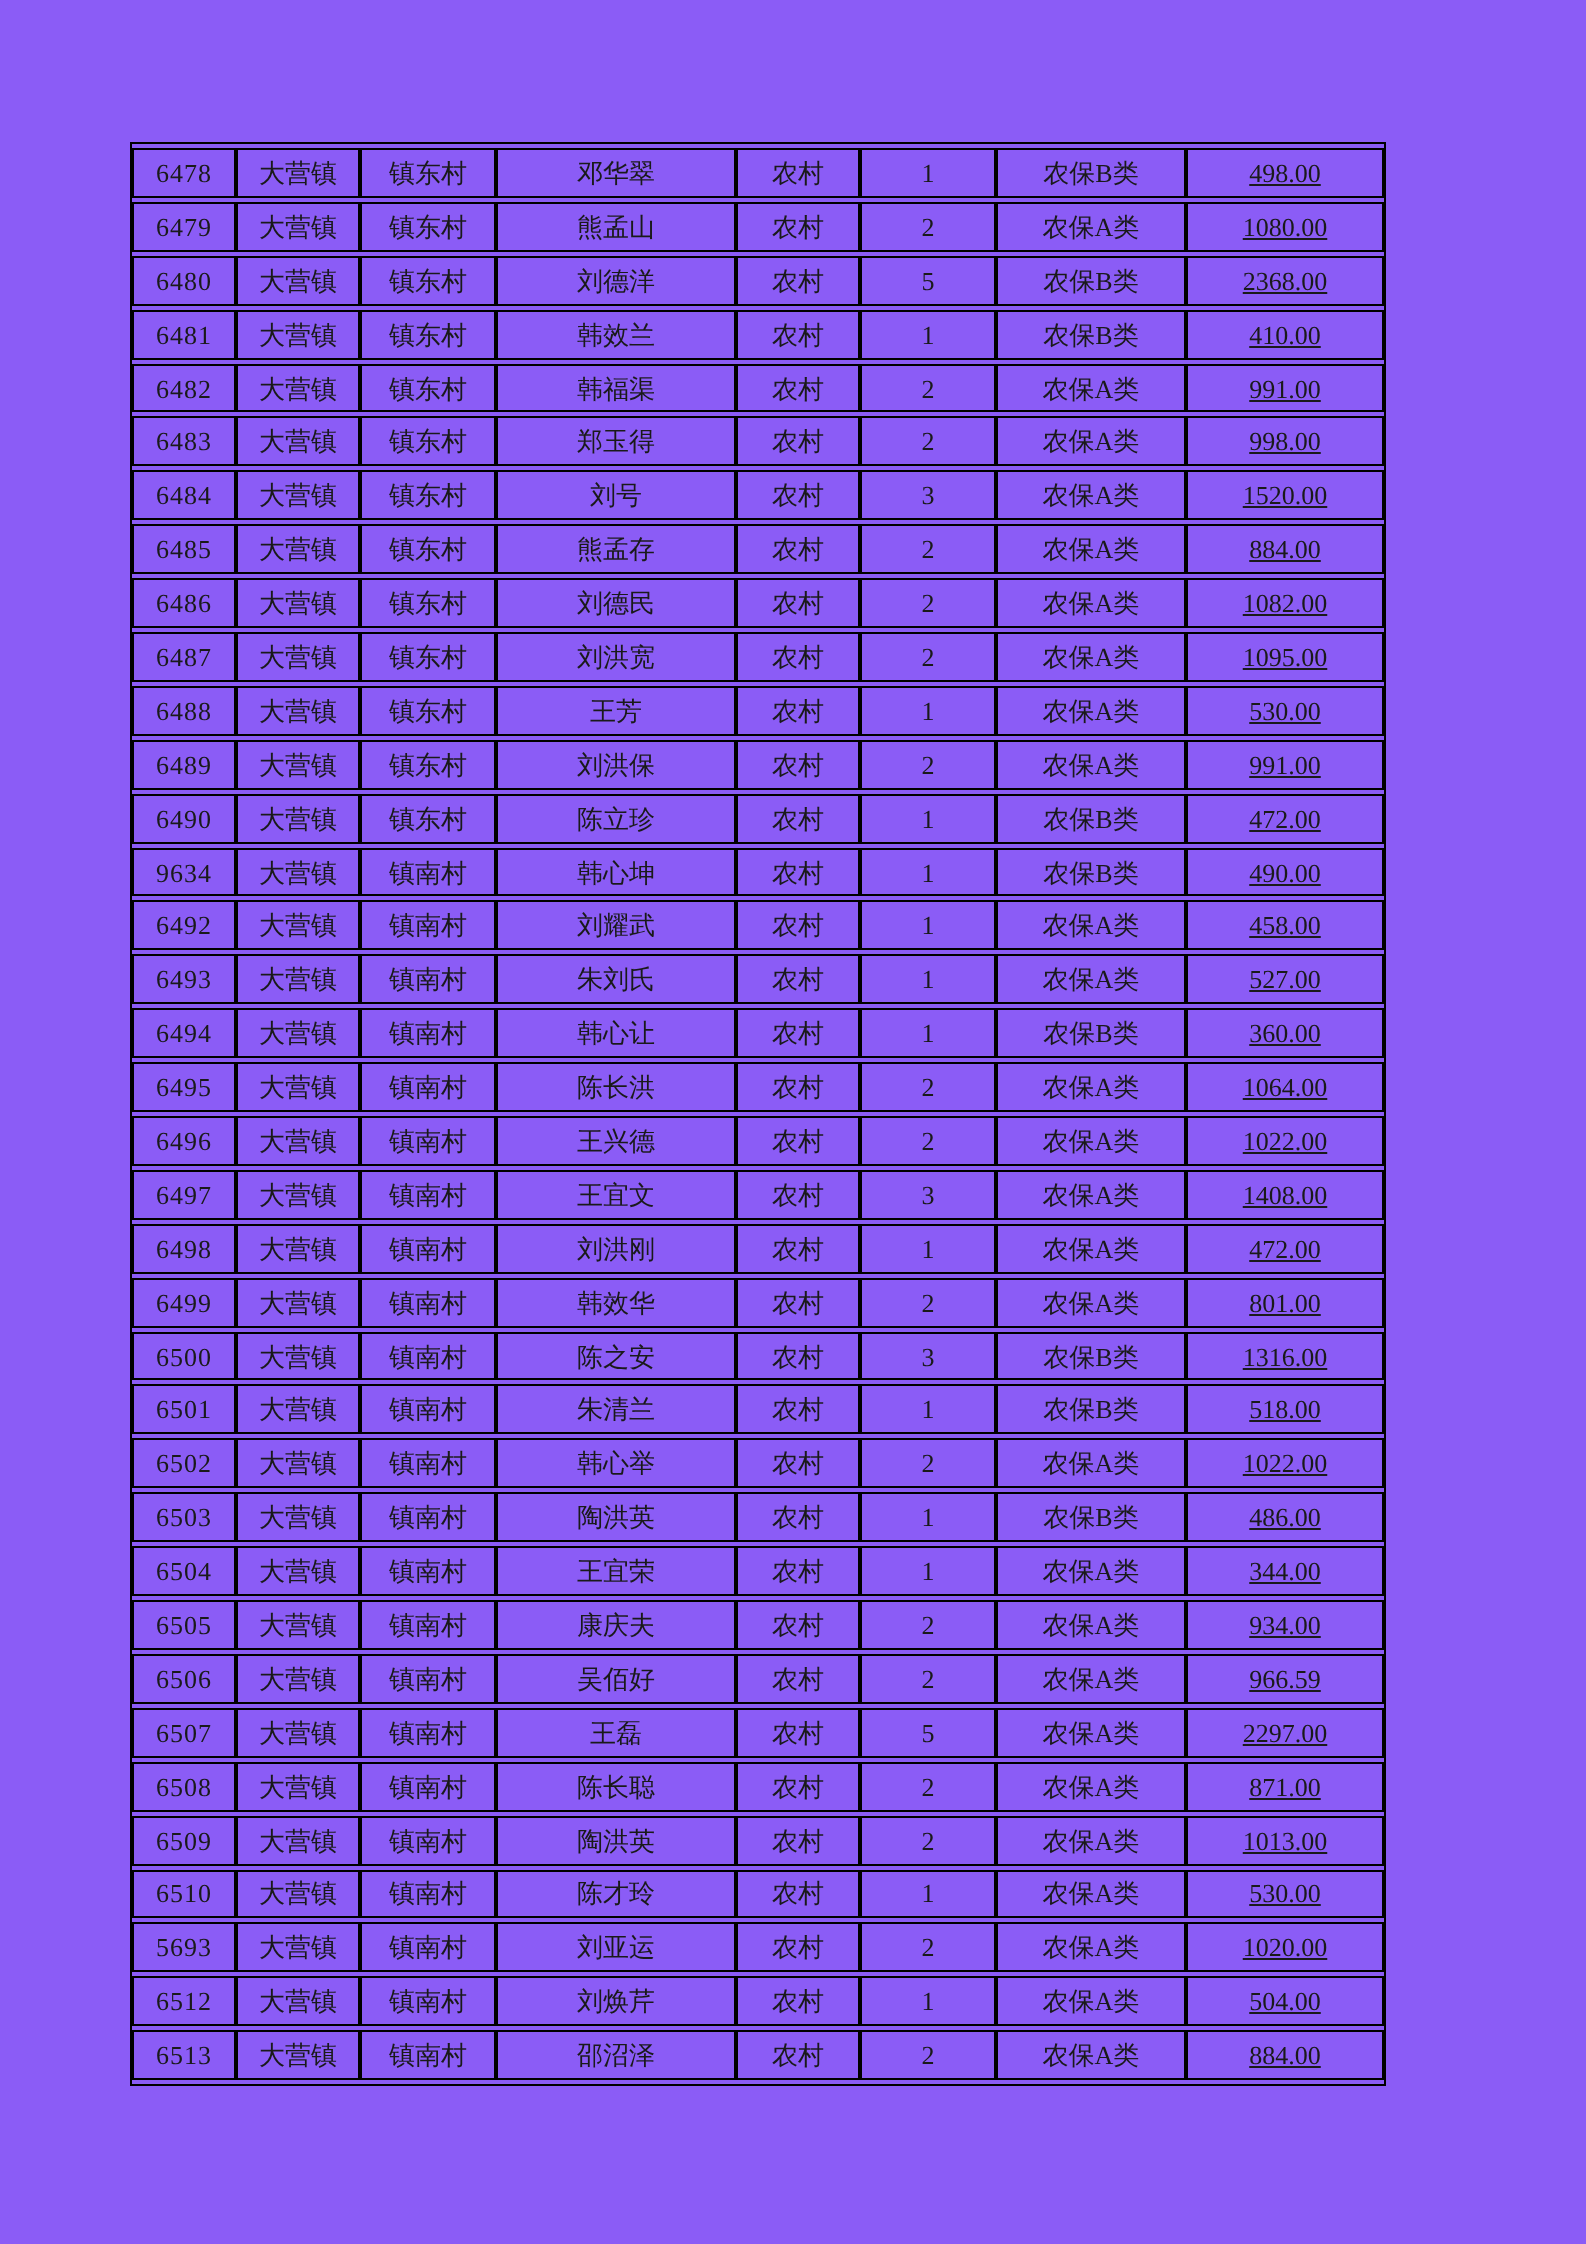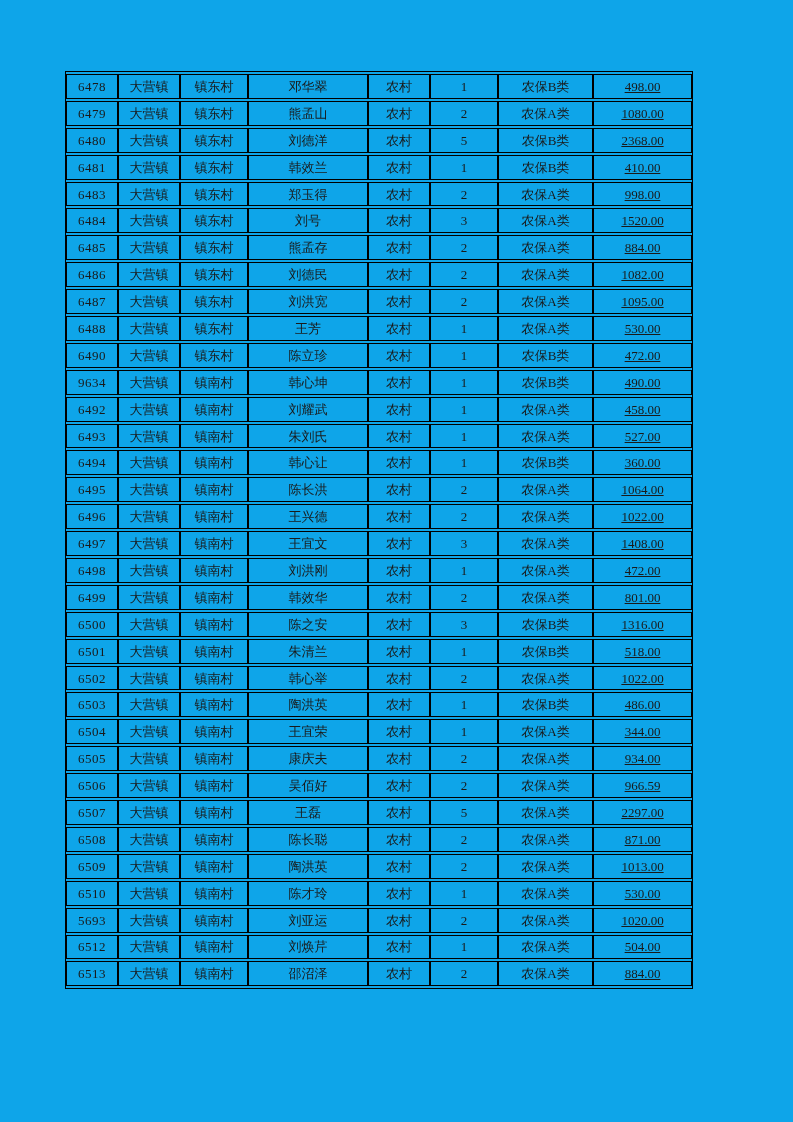--- a/index.html
+++ b/index.html
@@ -4,21 +4,21 @@
 <style>
   html, body {
     margin: 0;
     padding: 0;
     background: #ffffff;
   }
   .page {
     position: relative;
     width: 793px;
     height: 1122px;
-    background: #0ea5e9;
+    background: #8b5cf6;
     overflow: hidden;
     font-family: "Liberation Serif", "DejaVu Serif", serif;
     color: #1a1a1a;
   }
   table.records {
     position: absolute;
     left: 65px;
     top: 71px;
     width: 627px;
     table-layout: fixed;
@@ -107,20 +107,30 @@
           <td class="col-serial">6481</td>
           <td class="col-town">大营镇</td>
           <td class="col-village">镇东村</td>
           <td class="col-name">韩效兰</td>
           <td class="col-category">农村</td>
           <td class="col-household_count">1</td>
           <td class="col-insurance_class">农保B类</td>
           <td class="col-amount">410.00</td>
         </tr>
         <tr>
+          <td class="col-serial">6482</td>
+          <td class="col-town">大营镇</td>
+          <td class="col-village">镇东村</td>
+          <td class="col-name">韩福渠</td>
+          <td class="col-category">农村</td>
+          <td class="col-household_count">2</td>
+          <td class="col-insurance_class">农保A类</td>
+          <td class="col-amount">991.00</td>
+        </tr>
+        <tr>
           <td class="col-serial">6483</td>
           <td class="col-town">大营镇</td>
           <td class="col-village">镇东村</td>
           <td class="col-name">郑玉得</td>
           <td class="col-category">农村</td>
           <td class="col-household_count">2</td>
           <td class="col-insurance_class">农保A类</td>
           <td class="col-amount">998.00</td>
         </tr>
         <tr>
@@ -165,20 +175,30 @@
         </tr>
         <tr>
           <td class="col-serial">6488</td>
           <td class="col-town">大营镇</td>
           <td class="col-village">镇东村</td>
           <td class="col-name">王芳</td>
           <td class="col-category">农村</td>
           <td class="col-household_count">1</td>
           <td class="col-insurance_class">农保A类</td>
           <td class="col-amount">530.00</td>
+        </tr>
+        <tr>
+          <td class="col-serial">6489</td>
+          <td class="col-town">大营镇</td>
+          <td class="col-village">镇东村</td>
+          <td class="col-name">刘洪保</td>
+          <td class="col-category">农村</td>
+          <td class="col-household_count">2</td>
+          <td class="col-insurance_class">农保A类</td>
+          <td class="col-amount">991.00</td>
         </tr>
         <tr>
           <td class="col-serial">6490</td>
           <td class="col-town">大营镇</td>
           <td class="col-village">镇东村</td>
           <td class="col-name">陈立珍</td>
           <td class="col-category">农村</td>
           <td class="col-household_count">1</td>
           <td class="col-insurance_class">农保B类</td>
           <td class="col-amount">472.00</td>

